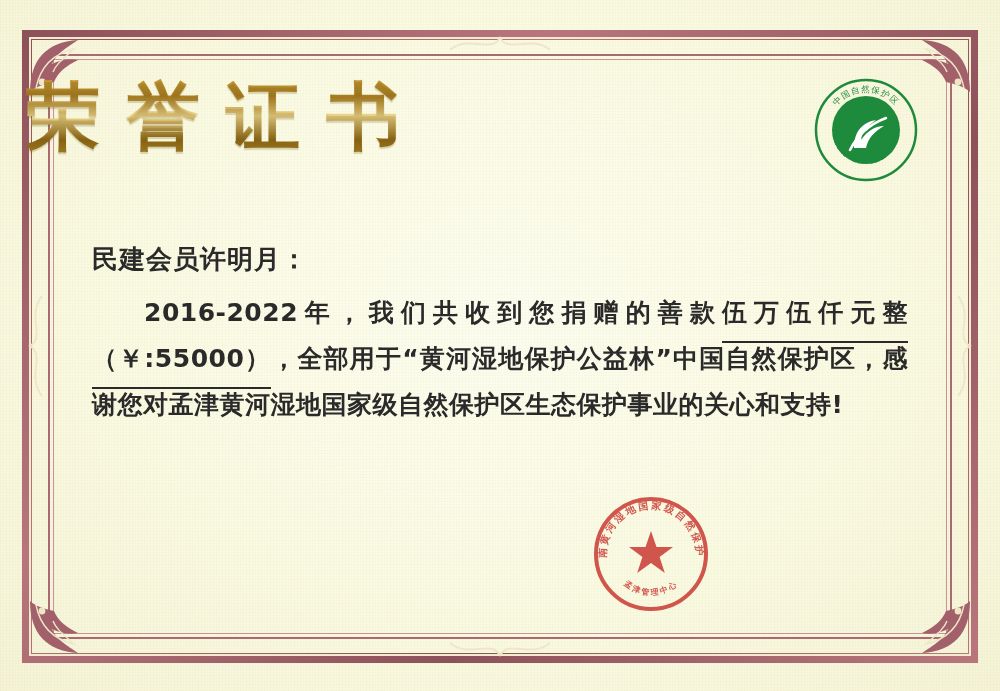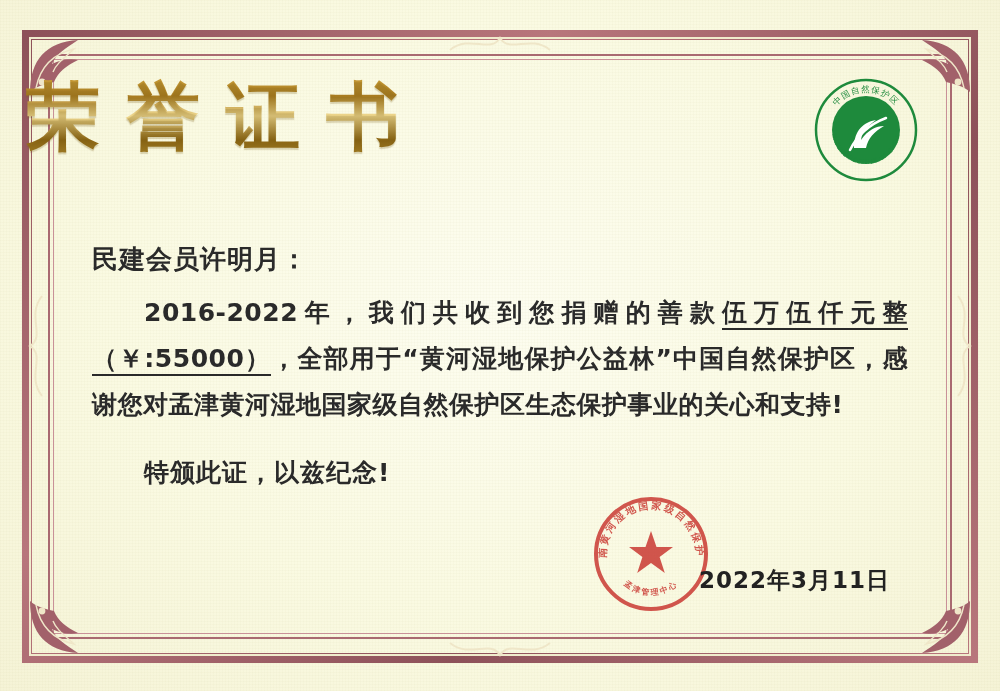--- a/index.html
+++ b/index.html
@@ -132,21 +132,21 @@
     margin-bottom: 8px;
     letter-spacing: 1px;
   }
   .para {
     text-indent: 52px;
     text-align: justify;
     letter-spacing: 0.5px;
   }
   .u {
     border-bottom: 2px solid #2a2a2a;
-    padding-bottom: 1px;
+    padding-bottom: 14px;
   }
   .closing {
     text-indent: 52px;
     margin-top: 22px;
     letter-spacing: 1px;
   }
 
   
   .signature {
     position: absolute;
@@ -264,37 +264,35 @@
         <textPath href="#arcBottom" startOffset="50%" text-anchor="middle">NATURE RESERVE OF CHINA</textPath>
       </text>
     </svg>
   </div>
 
   <div class="body-text">
     <div class="salutation">民建会员许明月：</div>
     <div class="para">
       <span>2016-2022</span><span>年，我们共收到您捐赠的善款</span><span class="u">伍万伍仟元整</span><span class="u">（￥:55000）</span><span>，全部用于“黄河湿地保护公益林”中国自然保护区，感谢您对孟津黄河湿地国家级自然保护区生态保护事业的关心和支持!</span>
     </div>
-    <div class="closing">特颁此证，以兹纪念!</div>
   </div>
 
   <div class="stamp">
     <svg viewBox="0 0 118 118" xmlns="http://www.w3.org/2000/svg">
       <defs>
         <path id="stampArc" d="M 14,59 A 45,45 0 1 1 104,59"></path>
         <path id="stampArcLow" d="M 18,59 A 41,41 0 1 0 100,59"></path>
       </defs>
       <circle cx="59" cy="59" r="55" fill="none" stroke="#c8322c" stroke-width="4"></circle>
       <text font-family="DejaVu Sans, sans-serif" font-size="10" fill="#c8322c" letter-spacing="2.4" font-weight="bold">
         <textPath href="#stampArc" startOffset="50%" text-anchor="middle">河南黄河湿地国家级自然保护区</textPath>
       </text>
       <text font-family="DejaVu Sans, sans-serif" font-size="8" fill="#c8322c" letter-spacing="2" font-weight="bold">
         <textPath href="#stampArcLow" startOffset="50%" text-anchor="middle">孟津管理中心</textPath>
       </text>
       <polygon points="59,36 64.5,52 81,52 67.6,62 72.8,78 59,68 45.2,78 50.4,62 37,52 53.5,52" fill="#c8322c"></polygon>
     </svg>
   </div>
 
   <div class="signature">
-    <div class="sig-date">2022年3月11日</div>
   </div>
 
 </div>
 
 </body></html>

